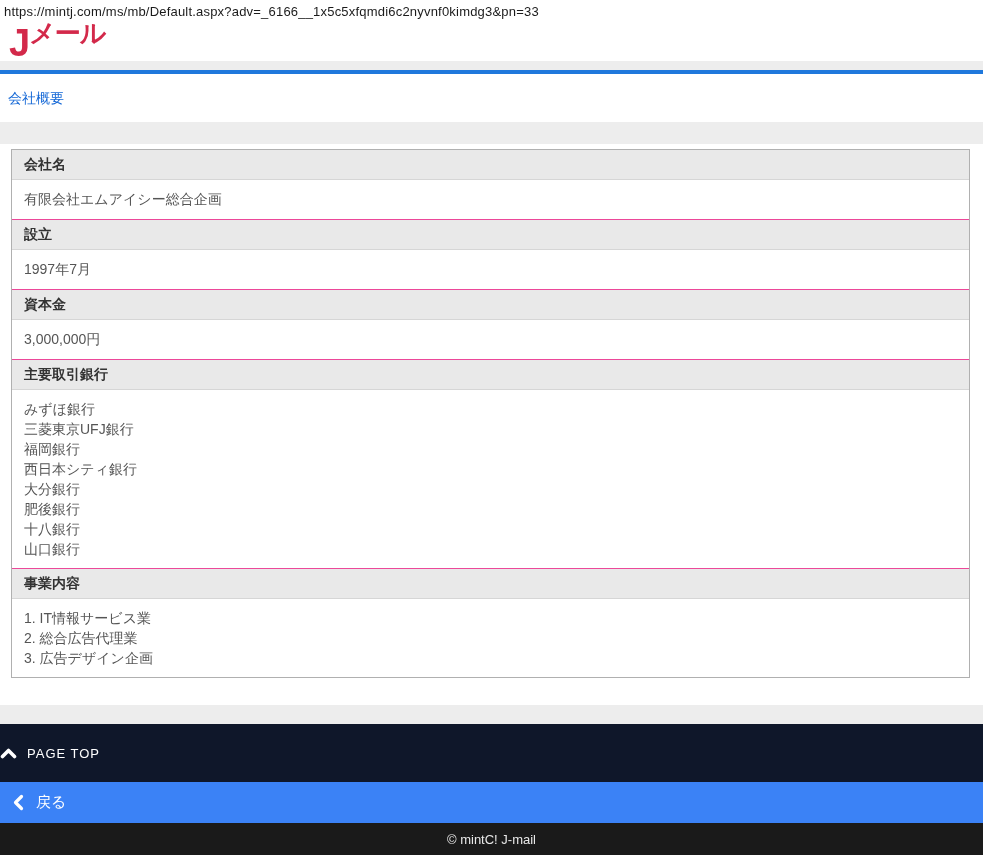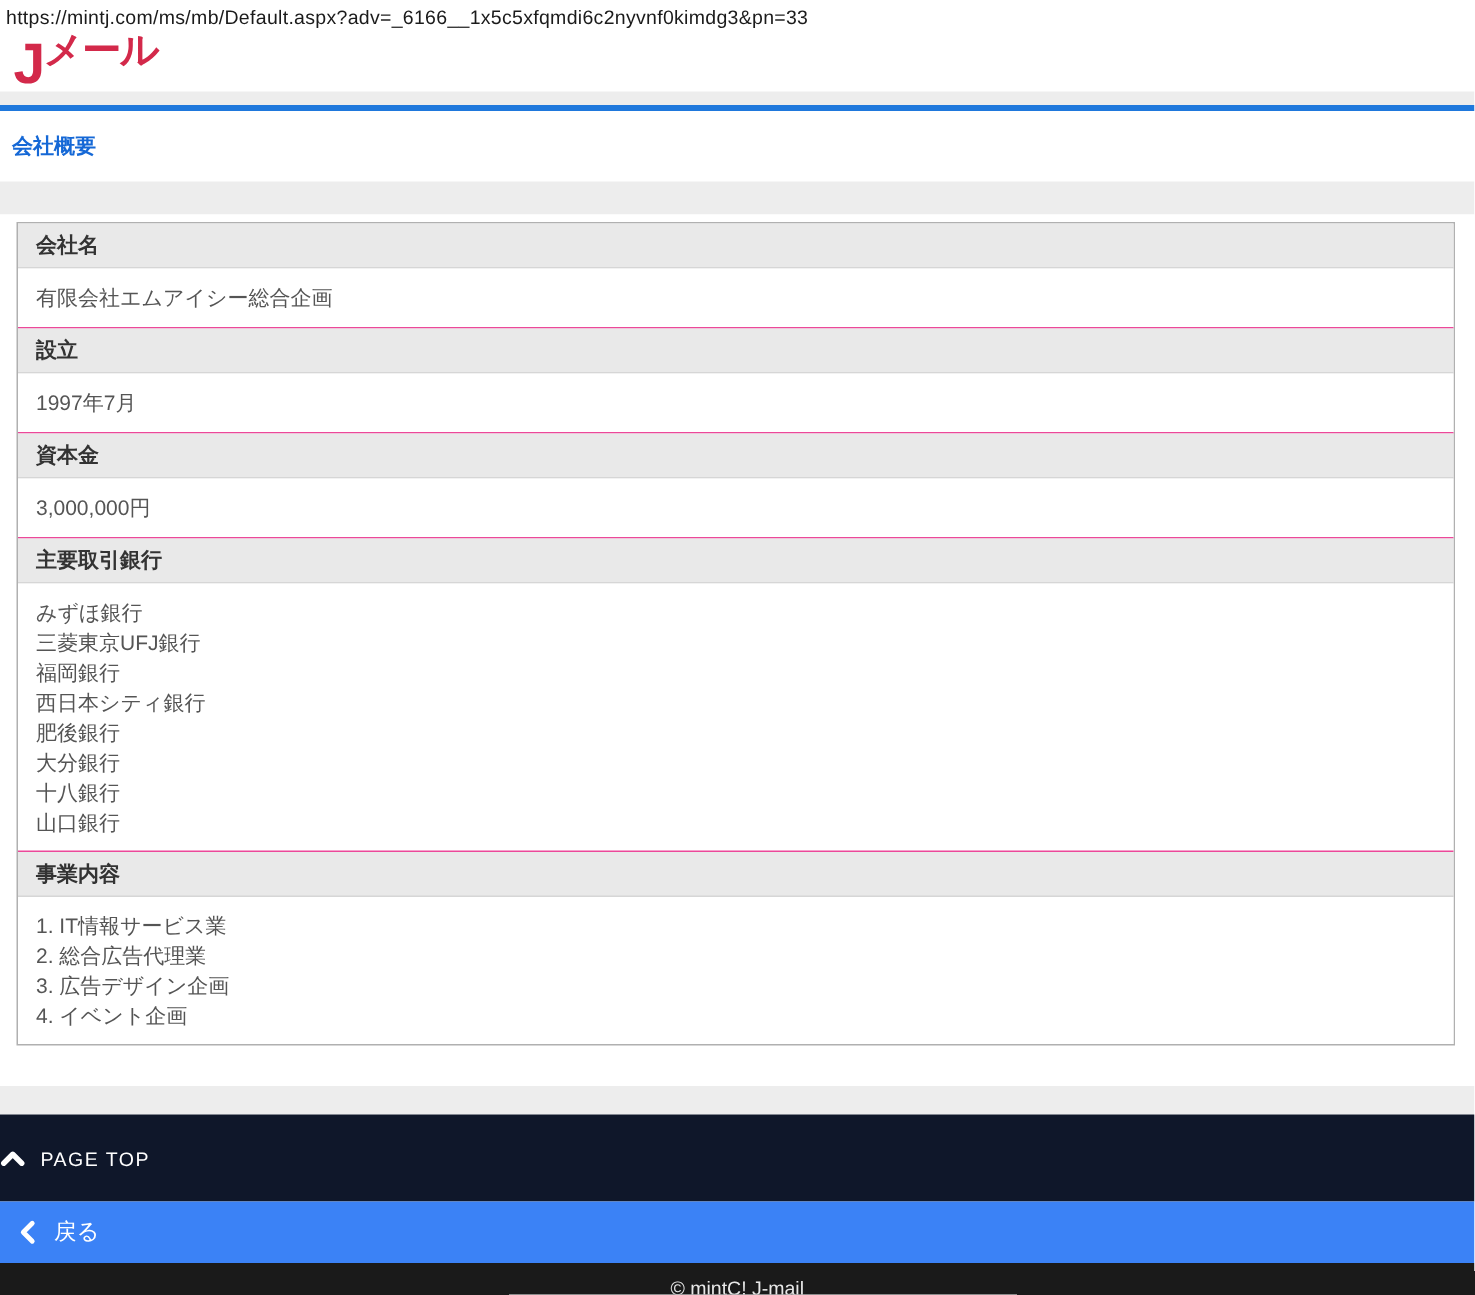--- a/index.html
+++ b/index.html
@@ -45,21 +45,21 @@
   .header-blue-line { height: 4px; background: #1f78dc; }
 
   
   .page-title-row {
     background: #ffffff;
     padding: 15px 8px 14px 8px;
   }
   .page-title {
     color: #1568d6;
     font-size: 14px;
-    font-weight: bold;
+    font-weight: normal;
   }
 
   .gray-band-top { height: 22px; background: #ededed; }
   .table-gap-top { height: 5px; background: #ffffff; }
 
   
   .company-table {
     margin: 0 13px 12px 11px;
     border: 1px solid #b0b0b0;
     background: #ffffff;
@@ -172,32 +172,31 @@
   <div class="row-value">
     <div>3,000,000円</div>
   </div>
 
   <div class="row-label">主要取引銀行</div>
   <div class="row-value multi">
     <div>みずほ銀行</div>
     <div>三菱東京UFJ銀行</div>
     <div>福岡銀行</div>
     <div>西日本シティ銀行</div>
+    <div>大分銀行</div>
     <div>肥後銀行</div>
-    <div>大分銀行</div>
     <div>十八銀行</div>
     <div>山口銀行</div>
   </div>
 
   <div class="row-label">事業内容</div>
   <div class="row-value multi last">
     <div>1. IT情報サービス業</div>
     <div>2. 総合広告代理業</div>
     <div>3. 広告デザイン企画</div>
-    <div>4. イベント企画</div>
   </div>
 
 </div>
 
 <div class="table-gap-bottom"></div>
 <div class="gray-band-bottom"></div>
 
 <div class="page-top-bar">
   <span>
     <svg class="chevron-svg" width="17" height="11" viewBox="0 0 17 11">

